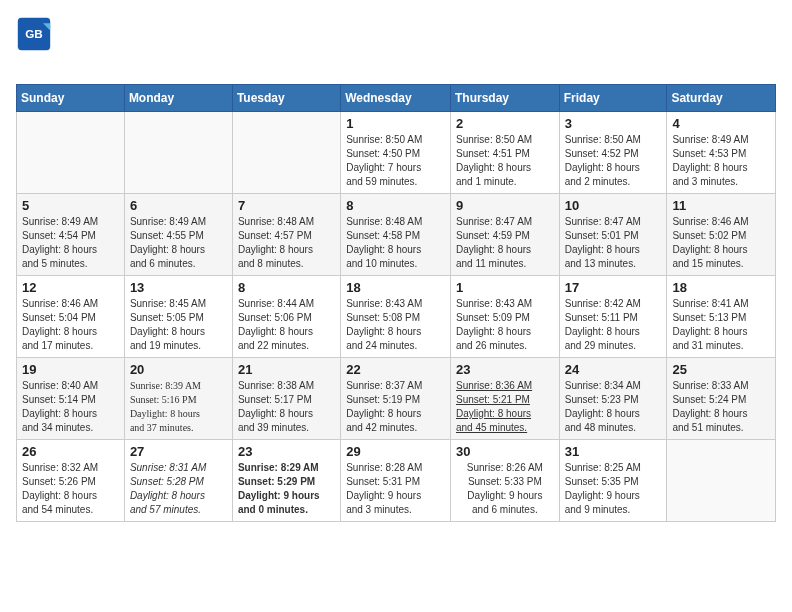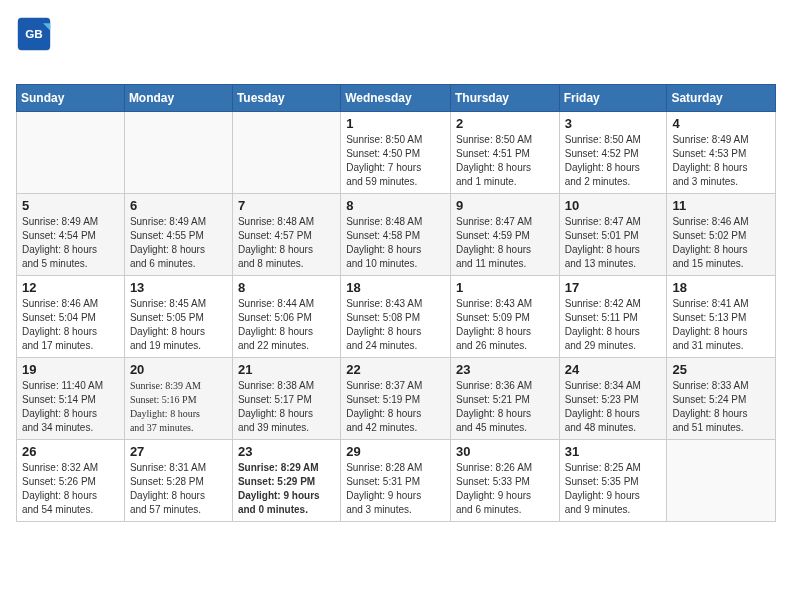--- a/index.html
+++ b/index.html
@@ -244,21 +244,21 @@
           <span class="day-number">18</span>
           <div class="day-info" style="white-space: pre-line;">Sunrise: 8:41 AM
 Sunset: 5:13 PM
 Daylight: 8 hours
 and 31 minutes.</div>
         </td>
       </tr>
       <tr>
         <td>
           <span class="day-number">19</span>
-          <div class="day-info" style="white-space: pre-line;">Sunrise: 11:40 AM
+          <div class="day-info" style="white-space: pre-line;">Sunrise: 8:40 AM
 Sunset: 5:14 PM
 Daylight: 8 hours
 and 34 minutes.</div>
         </td>
         <td>
           <span class="day-number">20</span>
           <div class="day-info" style="white-space: pre-line; font-family: Liberation Serif, serif;">Sunrise: 8:39 AM
 Sunset: 5:16 PM
 Daylight: 8 hours
 and 37 minutes.</div>
@@ -272,21 +272,21 @@
         </td>
         <td>
           <span class="day-number">22</span>
           <div class="day-info" style="white-space: pre-line;">Sunrise: 8:37 AM
 Sunset: 5:19 PM
 Daylight: 8 hours
 and 42 minutes.</div>
         </td>
         <td>
           <span class="day-number">23</span>
-          <div class="day-info" style="white-space: pre-line;">Sunrise: 8:36 AM
+          <div class="day-info" style="white-space: pre-line; text-decoration: underline;">Sunrise: 8:36 AM
 Sunset: 5:21 PM
 Daylight: 8 hours
 and 45 minutes.</div>
         </td>
         <td>
           <span class="day-number">24</span>
           <div class="day-info" style="white-space: pre-line;">Sunrise: 8:34 AM
 Sunset: 5:23 PM
 Daylight: 8 hours
 and 48 minutes.</div>
@@ -302,42 +302,42 @@
       <tr>
         <td>
           <span class="day-number">26</span>
           <div class="day-info" style="white-space: pre-line;">Sunrise: 8:32 AM
 Sunset: 5:26 PM
 Daylight: 8 hours
 and 54 minutes.</div>
         </td>
         <td>
           <span class="day-number">27</span>
-          <div class="day-info" style="white-space: pre-line;">Sunrise: 8:31 AM
+          <div class="day-info" style="white-space: pre-line; font-style: italic;">Sunrise: 8:31 AM
 Sunset: 5:28 PM
 Daylight: 8 hours
 and 57 minutes.</div>
         </td>
         <td>
           <span class="day-number">23</span>
           <div class="day-info" style="white-space: pre-line; font-weight: bold;">Sunrise: 8:29 AM
 Sunset: 5:29 PM
 Daylight: 9 hours
 and 0 minutes.</div>
         </td>
         <td>
           <span class="day-number">29</span>
           <div class="day-info" style="white-space: pre-line;">Sunrise: 8:28 AM
 Sunset: 5:31 PM
 Daylight: 9 hours
 and 3 minutes.</div>
         </td>
         <td>
           <span class="day-number">30</span>
-          <div class="day-info" style="white-space: pre-line;">Sunrise: 8:26 AM
+          <div class="day-info" style="white-space: pre-line; text-align: center;">Sunrise: 8:26 AM
 Sunset: 5:33 PM
 Daylight: 9 hours
 and 6 minutes.</div>
         </td>
         <td>
           <span class="day-number">31</span>
           <div class="day-info" style="white-space: pre-line;">Sunrise: 8:25 AM
 Sunset: 5:35 PM
 Daylight: 9 hours
 and 9 minutes.</div>

